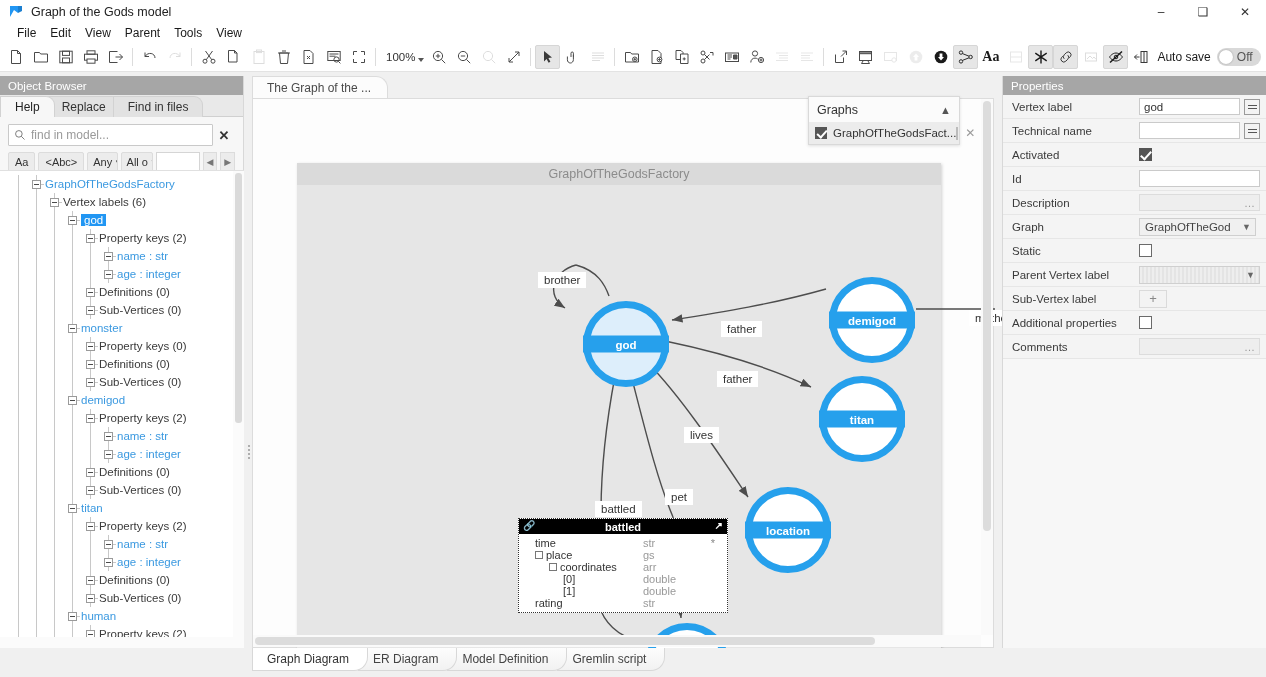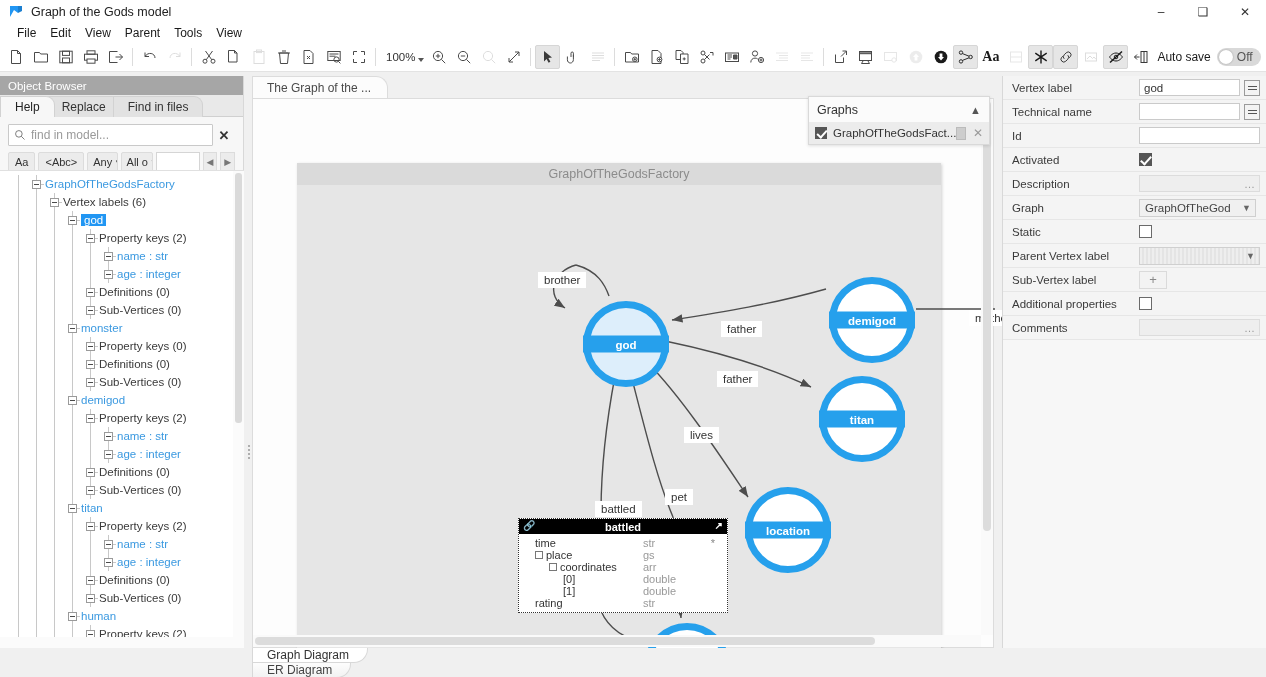--- a/index.html
+++ b/index.html
@@ -171,21 +171,21 @@
   .card-row .c2 { width: 58px; color: #999; }
   .card-row .c3 { width: 14px; color: #888; text-align: right; }
 
   .card.blue { border: 1px solid #7fc4f2; border-radius: 2px; }
   .card.blue .card-hdr { background: #2196f3; }
   .card.black { border: 1px dotted #333; }
   .card.black .card-hdr { background: #000; }
 
   
   .graphs-panel {
-    position: absolute; left: 808px; top: 96px; width: 182px;
+    position: absolute; left: 808px; top: 96px; width: 152px;
     background: #fbfbfb; border: 1px solid #d9d9d9; box-shadow: 0 1px 3px rgba(0,0,0,.12);
     z-index: 40;
   }
   .graphs-title { height: 25px; display: flex; align-items: center; padding: 0 8px; font-size: 12.5px; color: #333; }
   .graphs-title .chev { margin-left: auto; color: #555; font-size: 11px; }
   .graphs-row { height: 22px; display: flex; align-items: center; padding: 0 6px; font-size: 11.5px; color: #333; }
   .graphs-row.shaded { background: #ececec; }
   .cbox { width: 12px; height: 12px; border: 1px solid #5a5a5a; background: #fff; margin-right: 6px; flex:0 0 auto; position: relative; }
   .cbox.on { background: #555; border-color: #555; }
   .cbox.on::after { content: ""; position: absolute; left: 3px; top: 0px; width: 4px; height: 8px; border: solid #fff; border-width: 0 2px 2px 0; transform: rotate(42deg); }
@@ -212,21 +212,21 @@
   .pcheck.on { background: #555; border-color: #555; }
   .pcheck.on::after { content: ""; position: absolute; left: 3px; top: 0px; width: 4px; height: 9px; border: solid #fff; border-width: 0 2px 2px 0; transform: rotate(42deg); }
   .pselect { height: 18px; background: #f0f0f0; border: 1px solid #cfcfcf; flex:1; display:flex; align-items:center; padding-left:5px; font-size:11.5px; color:#444; }
   .pselect .cv { margin-left: auto; padding-right: 4px; color: #666; font-size: 9px; }
   .pselect.empty { background: repeating-linear-gradient(90deg,#eee 0 2px,#e4e4e4 2px 4px); color: transparent; }
   .plus-btn { width: 28px; height: 18px; background: #f3f3f3; border: 1px solid #dadada; display:flex;align-items:center;justify-content:center;color:#888;font-size:13px; }
 
   
   .bottom-tabs {
     position: absolute; left: 252px; top: 648px; width: 742px; height: 29px;
-    background: #f0f0f0; display: flex; align-items: flex-start; flex-direction: column;
+    background: #f0f0f0; display: flex; align-items: flex-start;
   }
   .btab {
     height: 23px; display: flex; align-items: center; font-size: 12px; color: #444;
     padding: 0 18px 0 14px; background: linear-gradient(#fdfdfd,#f2f2f2);
     border: 1px solid #d8d8d8; border-top: none; position: relative;
     margin-right: -10px; border-bottom-right-radius: 14px;
   }
   .btab.active { background: #ffffff; z-index: 9; color: #333; }
   .btab:nth-child(2){z-index:8}.btab:nth-child(3){z-index:7}.btab:nth-child(4){z-index:6}
 
@@ -992,20 +992,21 @@
       <div class="graphs-row shaded">
         <span class="cbox on"></span>
         <span>GraphOfTheGodsFact...</span>
         <span class="swatch"></span>
         <span class="xmark">✕</span>
       </div>
     </div>
   </div>
 
   <div class="props">
+    <div class="panel-header">Properties</div>
     <div id="prop-rows">
         <div class="prow">
           <span class="pname">Vertex label</span>
           <span class="pval">
             <span class="pinput">god</span>
             <span class="pbtn-eq">
               <i></i>
               <i></i>
             </span>
           </span>
@@ -1014,29 +1015,29 @@
           <span class="pname">Technical name</span>
           <span class="pval">
             <span class="pinput"></span>
             <span class="pbtn-eq">
               <i></i>
               <i></i>
             </span>
           </span>
         </div>
         <div class="prow">
+          <span class="pname">Activated</span>
+          <span class="pval">
+            <span class="pcheck on"></span>
+          </span>
+        </div>
+        <div class="prow">
           <span class="pname">Id</span>
           <span class="pval">
             <span class="pinput"></span>
-          </span>
-        </div>
-        <div class="prow">
-          <span class="pname">Activated</span>
-          <span class="pval">
-            <span class="pcheck on"></span>
           </span>
         </div>
         <div class="prow">
           <span class="pname">Description</span>
           <span class="pval">
             <span class="pinput ro">
               <span class="dots">…</span>
             </span>
           </span>
         </div>

